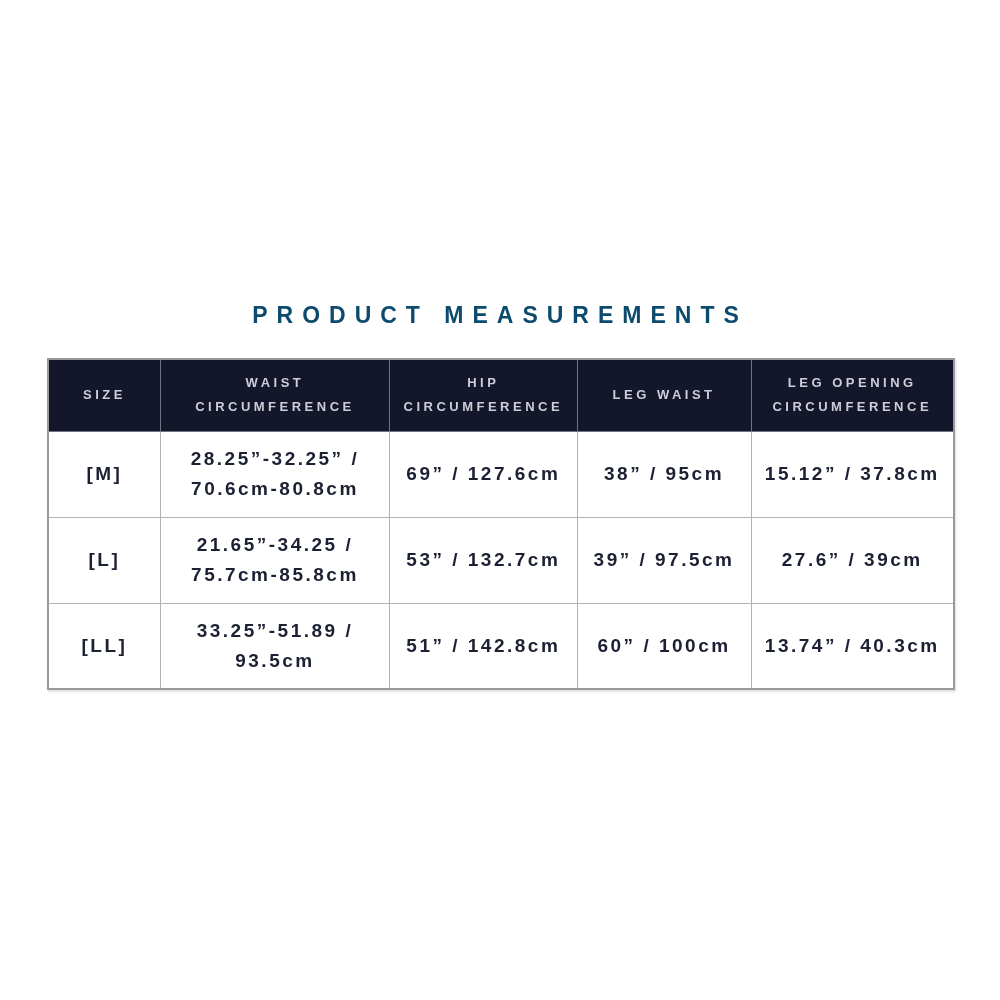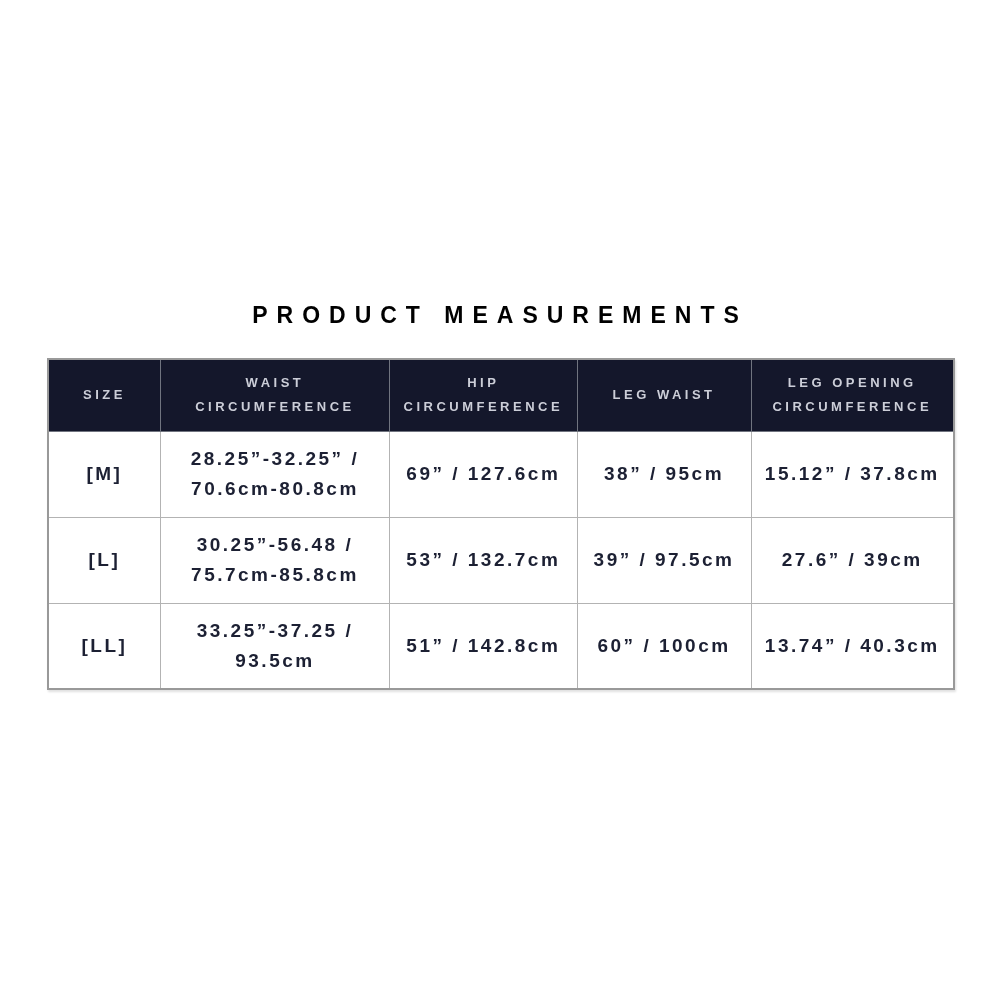--- a/index.html
+++ b/index.html
@@ -17,21 +17,21 @@
     background: #ffffff;
   }
   .page-title {
     position: absolute;
     top: 302px; left: 0;
     width: 100%;
     text-align: center;
     font-size: 23px;
     font-weight: 700;
     letter-spacing: 9px;
-    color: #000000;
+    color: #0c4a6e;
     white-space: nowrap;
   }
   .table-wrap {
     position: absolute;
     top: 358px; left: 47px;
     width: 908px;
   }
   table.measure-table {
     width: 100%;
     border-collapse: collapse;
@@ -137,39 +137,39 @@
           </td>
           <td>
             <span class="cell-line">15.12” / 37.8cm</span>
           </td>
         </tr>
         <tr>
           <td>
             <span class="cell-line">[L]</span>
           </td>
           <td>
-            <span class="cell-line">30.25”-56.48 /</span>
+            <span class="cell-line">21.65”-34.25 /</span>
             <span class="cell-line">75.7cm-85.8cm</span>
           </td>
           <td>
             <span class="cell-line">53” / 132.7cm</span>
           </td>
           <td>
             <span class="cell-line">39” / 97.5cm</span>
           </td>
           <td>
             <span class="cell-line">27.6” / 39cm</span>
           </td>
         </tr>
         <tr>
           <td>
             <span class="cell-line">[LL]</span>
           </td>
           <td>
-            <span class="cell-line">33.25”-37.25 /</span>
+            <span class="cell-line">33.25”-51.89 /</span>
             <span class="cell-line">93.5cm</span>
           </td>
           <td>
             <span class="cell-line">51” / 142.8cm</span>
           </td>
           <td>
             <span class="cell-line">60” / 100cm</span>
           </td>
           <td>
             <span class="cell-line">13.74” / 40.3cm</span>

